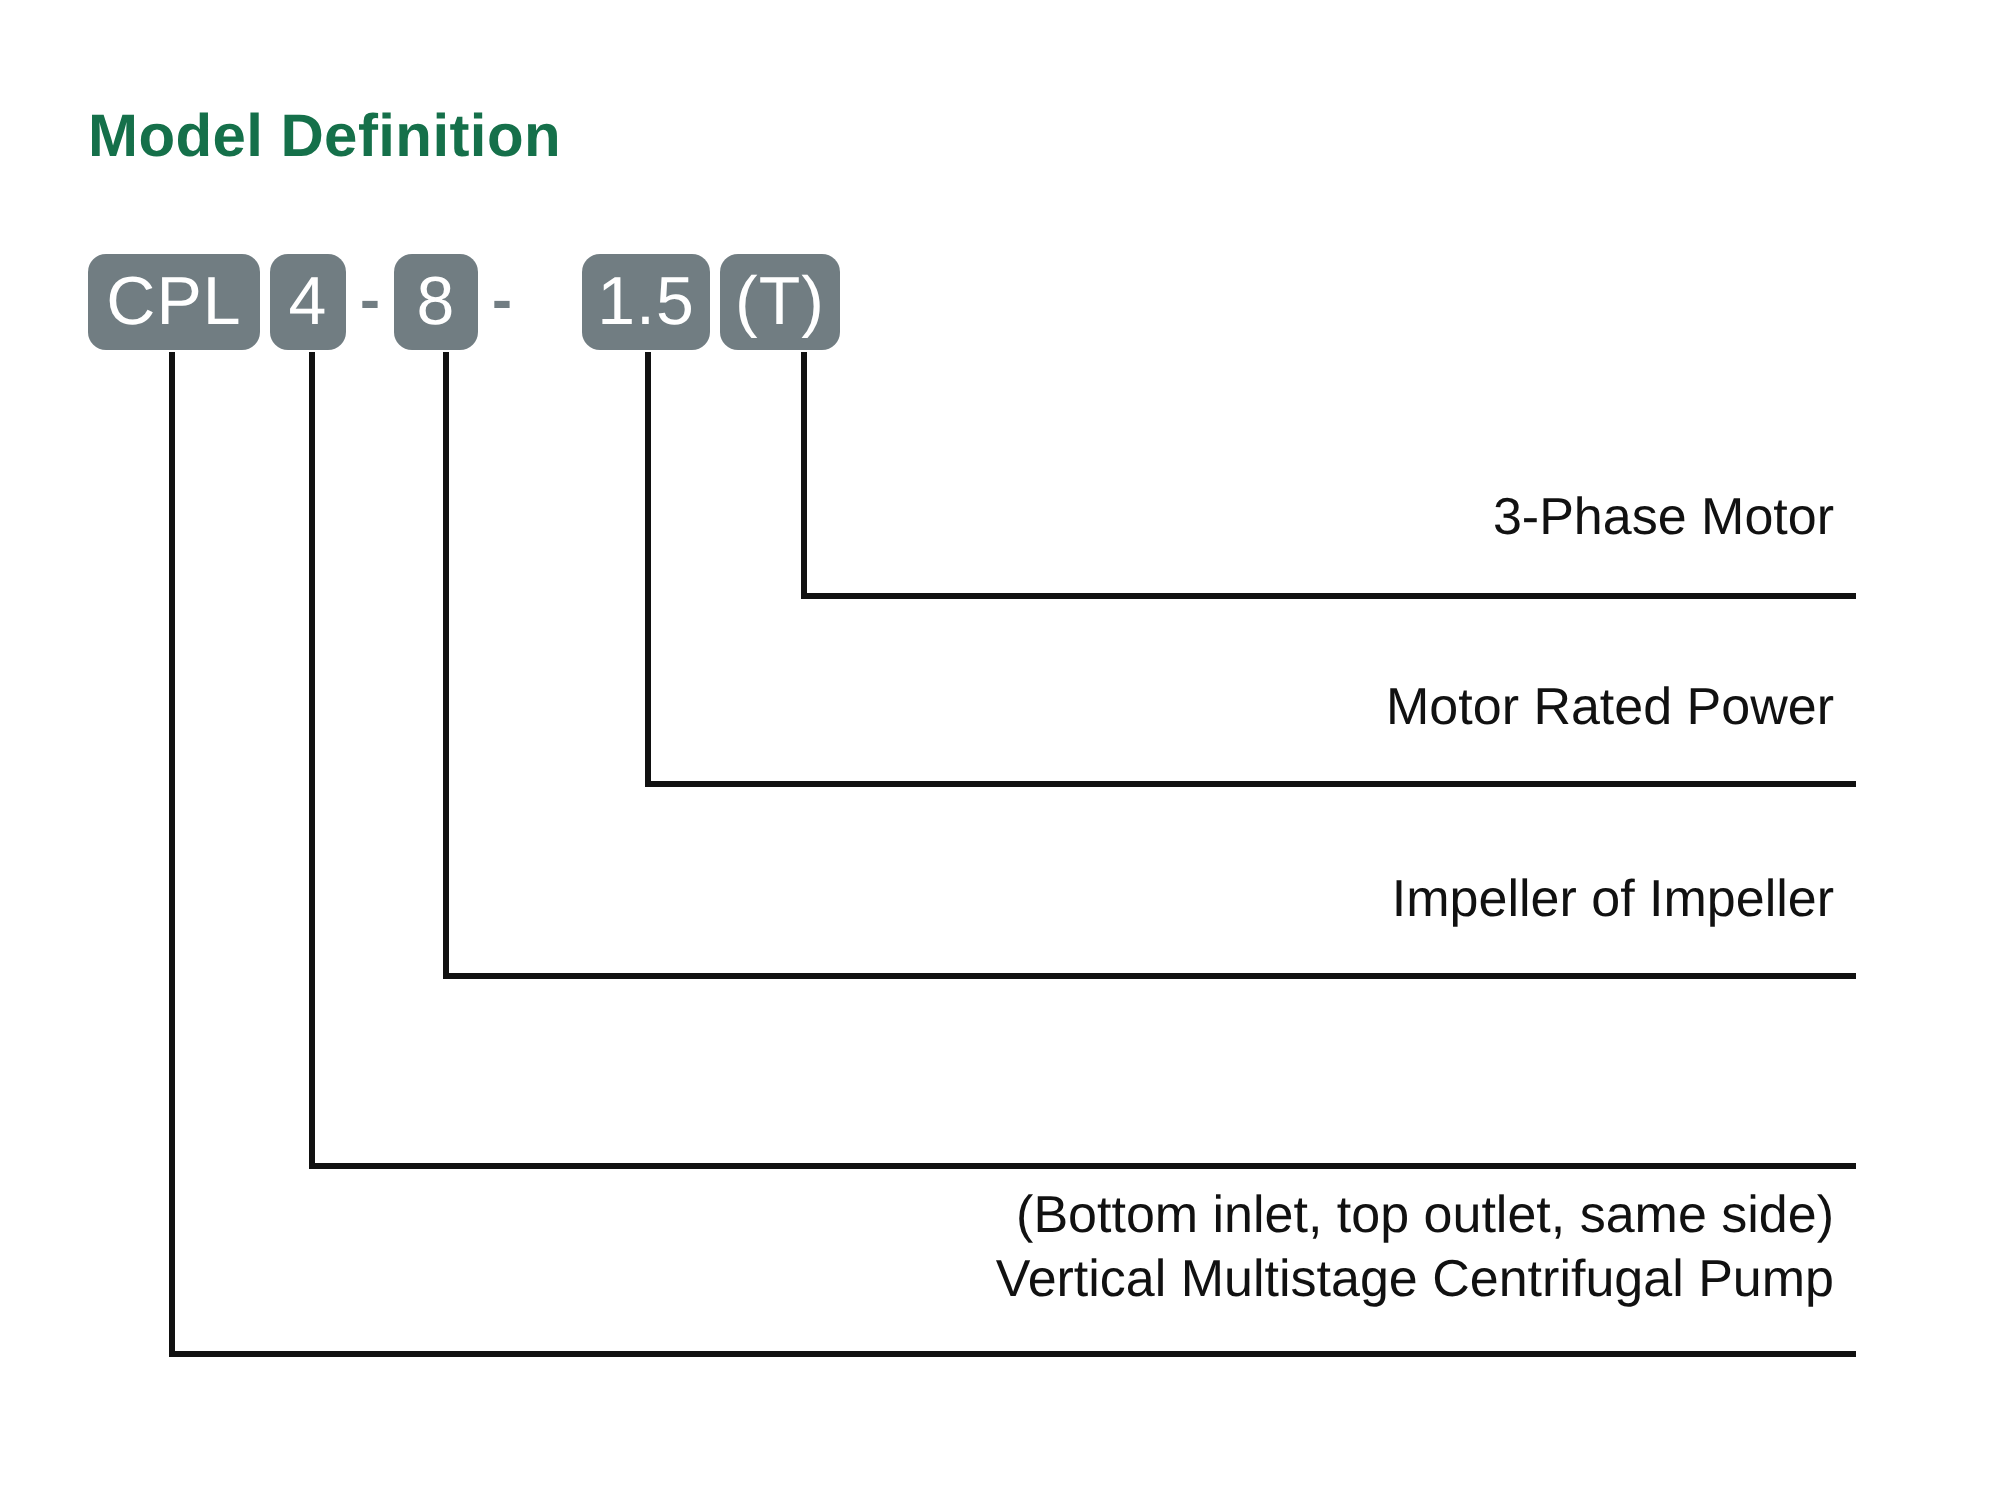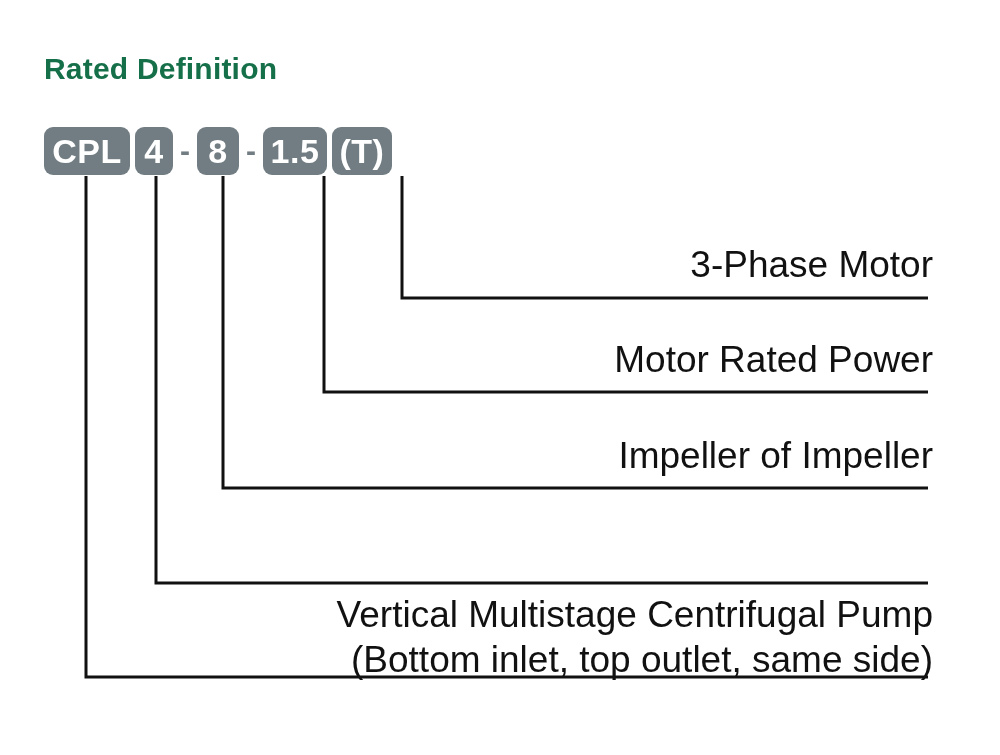--- a/index.html
+++ b/index.html
@@ -47,29 +47,29 @@
   }
   .badge {
     background: #717d82;
     color: #ffffff;
     border-radius: 9px;
     height: 48px;
     display: flex;
     align-items: center;
     justify-content: center;
     font-size: 34px;
-    font-weight: bold;
+    font-weight: normal;
     letter-spacing: 0.5px;
     padding: 0 9px;
     line-height: 1;
   }
   .badge.b-cpl { width: 86px; padding: 0; }
   .badge.b-num1 { width: 38px; padding: 0; }
   .badge.b-num2 { width: 42px; padding: 0; }
-  .badge.b-pow  { width: 64px; padding: 4px; }
+  .badge.b-pow  { width: 64px; padding: 4px; margin-left: 28px; }
   .badge.b-t    { width: 60px; padding: 0; }
   .dash {
     color: #717d82;
     font-size: 30px;
     font-weight: bold;
     padding: 0 7px;
     line-height: 1;
     display: flex;
     align-items: center;
     height: 48px;
@@ -81,37 +81,37 @@
     position: absolute;
     left: 0; top: 0;
     width: 1000px;
     height: 755px;
     pointer-events: none;
   }
 
   
   .callout {
     position: absolute;
-    right: 67px;
+    right: 83px;
     text-align: right;
     color: #111111;
-    font-size: 37px;
+    font-size: 26px;
     line-height: 1.18;
     white-space: nowrap;
   }
   .callout.two-line { line-height: 1.22; }
   .sup { font-size: 0.62em; vertical-align: super; }
   .spacer-wide { display: inline-block; width: 10px; }
 </style>
 </head>
 <body>
 
 <div id="stage">
 
-  <div id="title">Rated Definition</div>
+  <div id="title">Model Definition</div>
 
   <div id="code-row">
     <div class="badge b-cpl">CPL</div>
     <div class="gap-sm"></div>
     <div class="badge b-num1">4</div>
     <div class="dash">-</div>
     <div class="badge b-num2">8</div>
     <div class="dash">-</div>
     <div class="badge b-pow">1.5</div>
     <div class="gap-sm"></div>
@@ -135,17 +135,17 @@
   <div class="callout" style="top:338px;">
     <span>Motor Rated Power</span>
   </div>
 
   <div class="callout" style="top:434px;">
     <span>Impeller of Impeller</span>
   </div>
 
 
   <div class="callout two-line" style="top:592px;">
+    <div>(Bottom inlet, top outlet, same side)</div>
     <div>Vertical Multistage Centrifugal Pump</div>
-    <div>(Bottom inlet, top outlet, same side)</div>
   </div>
 
 </div>
 
 </body></html>

